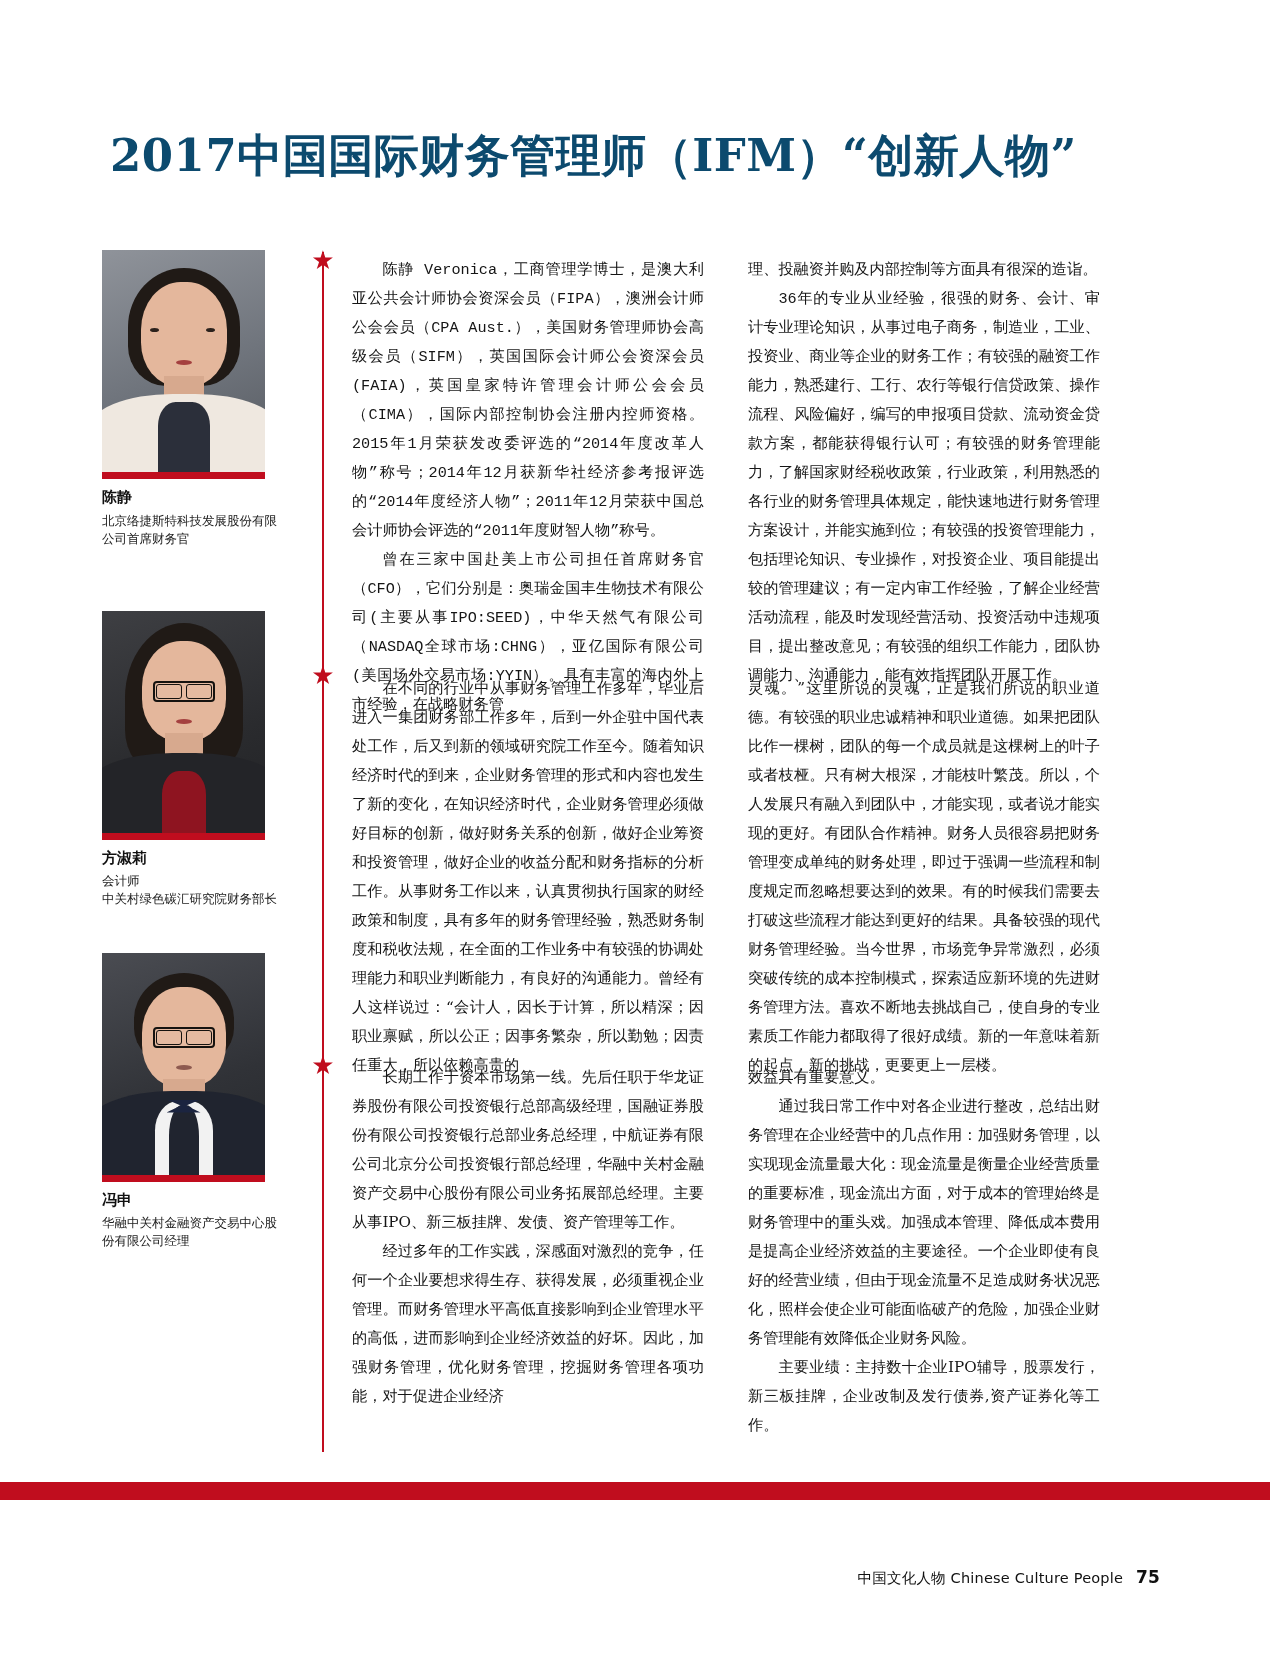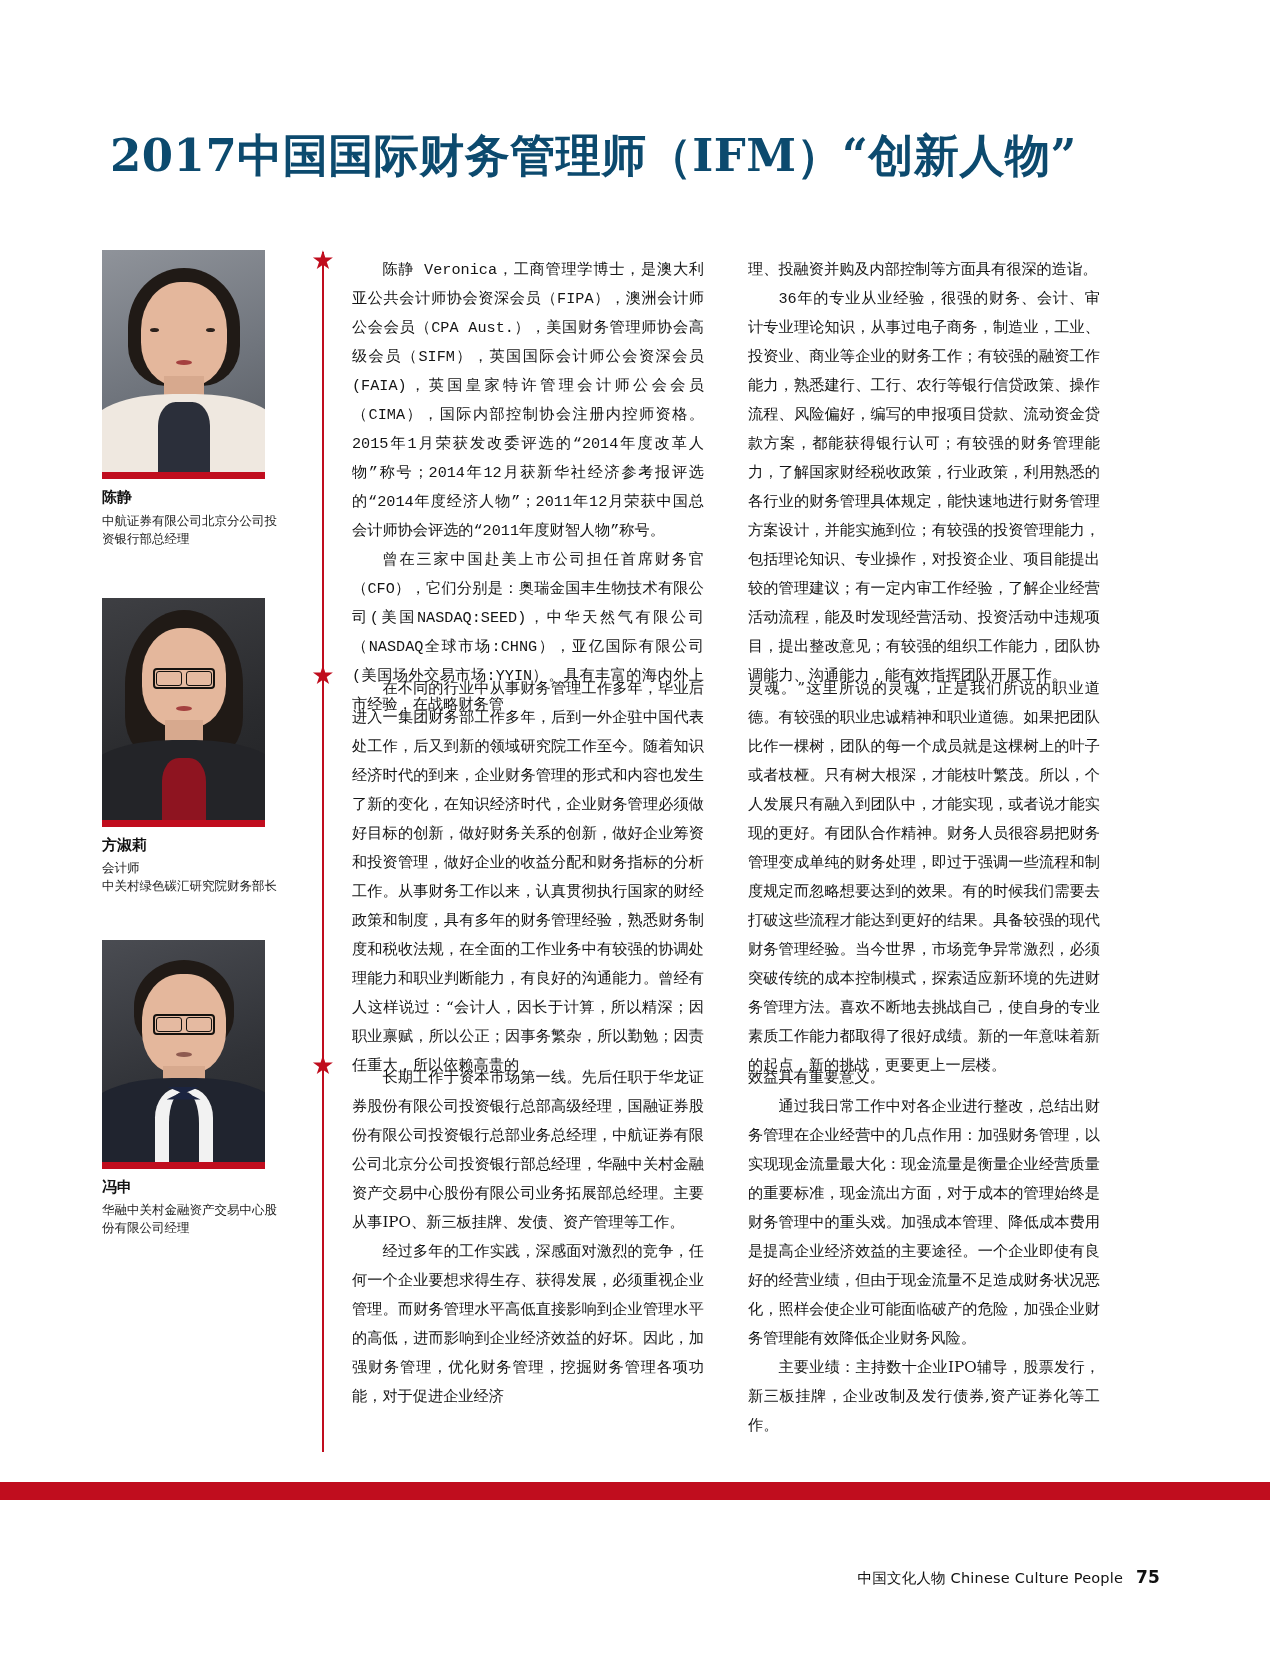--- a/index.html
+++ b/index.html
@@ -269,24 +269,24 @@
         <div class="head" style="top:32px;width:86px;height:104px;"></div>
         <div class="eye" style="left:48px;top:78px;"></div>
         <div class="eye" style="left:104px;top:78px;"></div>
         <div class="lips" style="top:110px;"></div>
         <div class="neck" style="top:126px;width:40px;height:26px;"></div>
         <div class="body-shape shoulder-white" style="width:190px;height:78px;"></div>
         <div class="body-shape" style="width:52px;height:70px;background:#2b2f3a;border-radius:34% 34% 0 0;"></div>
       </div>
       <div class="redbar"></div>
       <div class="pname">陈静</div>
-      <div class="ptitle">中航证券有限公司北京分公司投资银行部总经理</div>
+      <div class="ptitle">北京络捷斯特科技发展股份有限公司首席财务官</div>
     </div>
 
-    <div class="person" style="margin-top:50px;">
+    <div class="person" style="margin-top:63px;">
       <div class="photo-frame p2">
         <div class="bg2"></div>
         <div class="hair" style="top:12px;width:118px;height:150px;border-radius:52% 52% 30% 30%;"></div>
         <div class="head" style="top:30px;width:84px;height:100px;"></div>
         <div class="glasses" style="top:70px;"></div>
         <div class="lips" style="top:108px;"></div>
         <div class="neck" style="top:122px;width:38px;height:24px;"></div>
         <div class="body-shape shoulder-dark" style="width:196px;height:80px;"></div>
         <div class="body-shape" style="width:44px;height:62px;background:#8e1420;border-radius:38% 38% 0 0;"></div>
       </div>
@@ -311,21 +311,21 @@
       </div>
       <div class="redbar"></div>
       <div class="pname">冯申</div>
       <div class="ptitle">华融中关村金融资产交易中心股份有限公司经理</div>
     </div>
 
   </div>
 
   <div class="col left">
     <p>陈静 Veronica，工商管理学博士，是澳大利亚公共会计师协会资深会员（FIPA），澳洲会计师公会会员（CPA Aust.），美国财务管理师协会高级会员（SIFM），英国国际会计师公会资深会员(FAIA)，英国皇家特许管理会计师公会会员（CIMA），国际内部控制协会注册内控师资格。2015年1月荣获发改委评选的“2014年度改革人物”称号；2014年12月获新华社经济参考报评选的“2014年度经济人物”；2011年12月荣获中国总会计师协会评选的“2011年度财智人物”称号。</p>
-    <p>曾在三家中国赴美上市公司担任首席财务官（CFO），它们分别是：奥瑞金国丰生物技术有限公司(美国NASDAQ:SEED)，中华天然气有限公司（NASDAQ全球市场:CHNG），亚亿国际有限公司(美国场外交易市场:YYIN）。具有丰富的海内外上市经验，在战略财务管</p>
+    <p>曾在三家中国赴美上市公司担任首席财务官（CFO），它们分别是：奥瑞金国丰生物技术有限公司(主要从事IPO:SEED)，中华天然气有限公司（NASDAQ全球市场:CHNG），亚亿国际有限公司(美国场外交易市场:YYIN）。具有丰富的海内外上市经验，在战略财务管</p>
   </div>
   <div class="col right">
     <p class="noindent">理、投融资并购及内部控制等方面具有很深的造诣。</p>
     <p>36年的专业从业经验，很强的财务、会计、审计专业理论知识，从事过电子商务，制造业，工业、投资业、商业等企业的财务工作；有较强的融资工作能力，熟悉建行、工行、农行等银行信贷政策、操作流程、风险偏好，编写的申报项目贷款、流动资金贷款方案，都能获得银行认可；有较强的财务管理能力，了解国家财经税收政策，行业政策，利用熟悉的各行业的财务管理具体规定，能快速地进行财务管理方案设计，并能实施到位；有较强的投资管理能力，包括理论知识、专业操作，对投资企业、项目能提出较的管理建议；有一定内审工作经验，了解企业经营活动流程，能及时发现经营活动、投资活动中违规项目，提出整改意见；有较强的组织工作能力，团队协调能力、沟通能力，能有效指挥团队开展工作。</p>
   </div>
 
   <div class="seg2-left">
     <p>在不同的行业中从事财务管理工作多年，毕业后进入一集团财务部工作多年，后到一外企驻中国代表处工作，后又到新的领域研究院工作至今。随着知识经济时代的到来，企业财务管理的形式和内容也发生了新的变化，在知识经济时代，企业财务管理必须做好目标的创新，做好财务关系的创新，做好企业筹资和投资管理，做好企业的收益分配和财务指标的分析工作。从事财务工作以来，认真贯彻执行国家的财经政策和制度，具有多年的财务管理经验，熟悉财务制度和税收法规，在全面的工作业务中有较强的协调处理能力和职业判断能力，有良好的沟通能力。曾经有人这样说过：“会计人，因长于计算，所以精深；因职业禀赋，所以公正；因事务繁杂，所以勤勉；因责任重大，所以依赖高贵的</p>
   </div>
   <div class="seg2-right">

